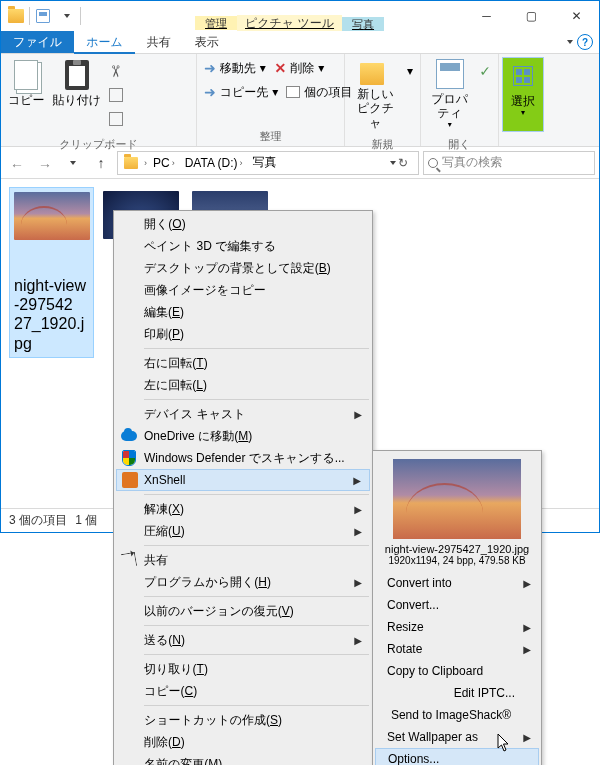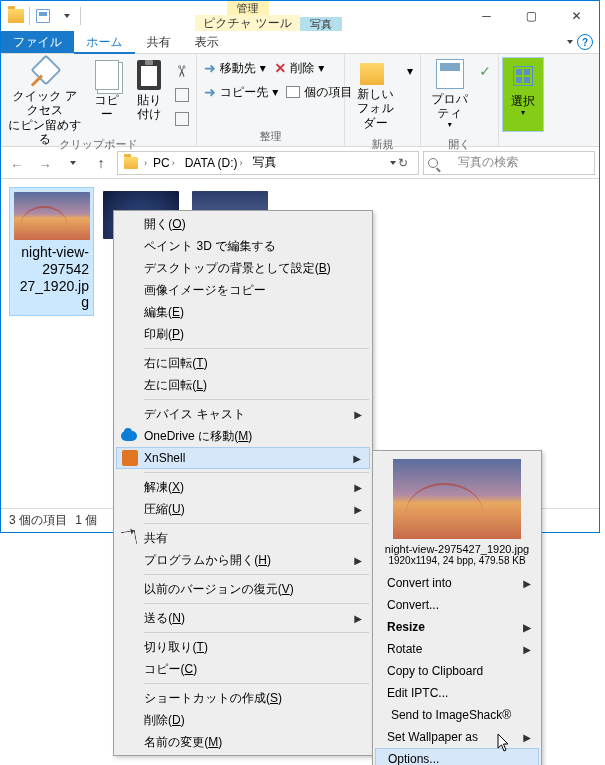--- a/index.html
+++ b/index.html
@@ -10,21 +10,21 @@
 .titlebar { height: 30px; background: #fff; display: flex; align-items: stretch; position: relative; }
 .qat { display: flex; align-items: center; padding: 0 4px; gap: 2px; }
 .qat-icon { width: 22px; height: 22px; display: flex; align-items: center; justify-content: center; }
 .folder-ico { width: 16px; height: 14px; background: linear-gradient(#ffd86b,#f1b23a); border-radius: 1px; position: relative; }
 .folder-ico:before { content: ""; position: absolute; top: -3px; left: 0; width: 7px; height: 3px; background: #f1b23a; border-radius: 1px 1px 0 0; }
 .divider-v { width: 1px; background: #ccc; margin: 6px 0; height: 18px; align-self: center; }
 .prop-ico { width: 14px; height: 14px; border: 1px solid #6aa0d8; background: #fff; border-radius: 1px; position: relative; }
 .prop-ico:after { content:""; position:absolute; left:2px; top:2px; right:2px; bottom:6px; background:#6aa0d8; }
 .chev-down { display: inline-block; width: 0; height: 0; border-left: 3px solid transparent; border-right: 3px solid transparent; border-top: 4px solid #444; }
 .tabgroup { display: flex; align-items: flex-end; margin-left: auto; height: 30px; }
-.contextual { display: flex; flex-direction: column; align-items: center; }
+.contextual { display: flex; align-items: center; text-decoration: underline; }
 .contextual-header { font-size: 11px; height: 14px; display: flex; align-items: center; padding: 0 10px; color: #333; }
 .contextual-header.yellow { background: #fff2b3; }
 .contextual-header.cyan { background: #b3e0ec; }
 .contextual-tab { height: 16px; display: flex; align-items: center; padding: 0 8px; color: #333; }
 .contextual-tab.yellow { background: #fff6cc; }
 .win-controls { margin-left: auto; display: flex; }
 .win-btn { width: 45px; height: 29px; display: flex; align-items: center; justify-content: center; color: #333; }
 
 .ribbon-tabs { height: 23px; background: #fff; display: flex; align-items: stretch; border-bottom: 1px solid #dadada; }
 .file-tab { background: #1979ca; color: #fff; padding: 0 12px; display: flex; align-items: center; }
@@ -65,29 +65,29 @@
 .select-ico span { background:#5a8fc5; }
 
 .navbar { height: 32px; display: flex; align-items: center; padding: 2px 4px; gap: 4px; border-bottom: 1px solid #dadada; }
 .navbtn { width: 24px; height: 24px; display:flex; align-items:center; justify-content:center; color:#888; font-size:14px; }
 .navbtn.enabled { color:#333; }
 .address { flex: 1; height: 24px; border: 1px solid #ccc; display: flex; align-items: center; padding: 0 2px; gap: 2px; position:relative; }
 .crumb { padding: 0 4px; display: flex; align-items: center; gap: 2px; height: 22px; }
 .crumb-sep { font-size: 9px; color: #555; }
 .addr-down { position:absolute; right:22px; }
 .addr-refresh { margin-left:auto; width:22px; display:flex; align-items:center; justify-content:center; color:#555; }
-.searchbox { width: 172px; height: 24px; border: 1px solid #ccc; display: flex; align-items: center; padding: 0 4px; gap: 20px; color: #888; }
+.searchbox { width: 172px; height: 24px; border: 1px solid #ccc; display: flex; align-items: center; padding: 0 4px; gap: 4px; color: #888; }
 .search-ico { display:inline-block; width:10px; height:10px; border:1.5px solid #777; border-radius:50%; position:relative; }
 .search-ico:after { content:""; position:absolute; right:-4px; bottom:-4px; width:5px; height:1.5px; background:#777; transform:rotate(45deg); }
 
 .content { height: 326px; background: #fff; position: relative; padding: 8px; display: flex; gap: 4px; align-items: flex-start; }
 .thumb { width: 85px; display: flex; flex-direction: column; align-items: center; gap: 4px; padding: 4px; }
 .thumb.selected { background: #cce8ff; border: 1px solid #99d1ff; }
 .thumb-img { width: 76px; height: 48px; border-radius: 1px; }
-.thumb-label { font-size: 14px; text-align: right; line-height: 1.2; word-break: break-all; }
+.thumb-label { font-size: 16px; text-align: left; line-height: 1.2; word-break: break-all; margin-top: 32px; }
 .img-bridge { background: linear-gradient(180deg, #5a6d9d 0%, #b08ba5 45%, #e8a860 55%, #c86a4a 100%); position: relative; }
 .img-bridge:after { content:""; position:absolute; left:10%; right:30%; top:30%; height:35%; border-top:2px solid rgba(180,60,40,0.6); border-radius: 50% 50% 0 0 / 100% 100% 0 0; }
 .img-sky { background: radial-gradient(circle at 50% 80%, #3a548f, #0e1a3d); }
 .img-city { background: linear-gradient(180deg,#2a3d6b 0%,#4a5d8b 55%,#222 56%,#333 100%); }
 
 .statusbar { height: 24px; border-top: 1px solid #dadada; display: flex; align-items: center; padding: 0 8px; gap: 8px; font-size: 11px; color: #333; position: absolute; bottom: 0; left: 0; right: 0; background: #fff; }
 
 .context-menu { position: absolute; background: #eeeeee; border: 1px solid #a0a0a0; box-shadow: 2px 2px 4px rgba(0,0,0,0.2); padding: 2px; }
 .cm-item { height: 22px; display: flex; align-items: center; padding: 0 24px 0 28px; position: relative; white-space: nowrap; }
 .cm-item:hover, .cm-item.hover { background: #d5e7f8; border: 1px solid #a8cdf0; padding: 0 23px 0 27px; }
@@ -154,27 +154,20 @@
     <div class="tab">表示</div>
     <div class="ribbon-right">
       <span class="chev-down"></span>
       <div class="help-ico">?</div>
     </div>
   </div>
 
   <div class="ribbon">
     <div class="rgroup" style="width:196px">
       <div class="rgroup-body">
-        <div class="bigbtn">
-          <div class="ico">
-              <div class="pin-ico"></div>
-            </div>
-          <span style="white-space:pre-line">クイック アクセス
-にピン留めする</span>
-        </div>
         <div class="bigbtn">
           <div class="ico">
               <div class="copy-ico"></div>
             </div>
           <span>コピー</span>
         </div>
         <div class="bigbtn">
           <div class="ico">
               <div class="paste-ico"></div>
             </div>
@@ -212,21 +205,21 @@
       </div>
       <div class="rgroup-label">整理</div>
     </div>
     <div class="rgroup" style="width:76px">
       <div class="rgroup-body">
         <div class="bigbtn">
           <div class="ico">
               <div class="newfolder-ico"></div>
             </div>
           <span style="white-space:pre-line">新しい
-フォルダー</span>
+ピクチャ</span>
         </div>
         <div class="smallbtns" style="margin-top:3px">
           <div class="smallbtn">▾</div>
         </div>
       </div>
       <div class="rgroup-label">新規</div>
     </div>
     <div class="rgroup" style="width:78px">
       <div class="rgroup-body">
         <div class="bigbtn">
@@ -345,20 +338,31 @@
     <div class="cm-item">
       <span>デバイス キャスト</span>
       <span class="cm-arrow">▶</span>
     </div>
     <div class="cm-item">
       <span class="cm-icon">
         <div class="onedrive-ico"></div>
       </span>
       <span>OneDrive に移動(<span class="underline">M</span>)</span>
     </div>
+    <div class="cm-item">
+      <span class="cm-icon">
+        <div class="shield-ico">
+          <span></span>
+          <span></span>
+          <span></span>
+          <span></span>
+        </div>
+      </span>
+      <span>Windows Defender でスキャンする...</span>
+    </div>
     <div class="cm-item hover">
       <span class="cm-icon">
         <div class="xn-ico"></div>
       </span>
       <span>XnShell</span>
       <span class="cm-arrow">▶</span>
     </div>
     <div class="cm-sep"></div>
     <div class="cm-item">
       <span>解凍(<span class="underline">X</span>)</span>
@@ -414,32 +418,32 @@
     <div class="preview-meta">1920x1194, 24 bpp, 479.58 KB</div>
   </div>
   <div id="cm2items">
       <div class="cm-item" style="padding-left: 12px;">
         <span>Convert into</span>
         <span class="cm-arrow">▶</span>
       </div>
       <div class="cm-item" style="padding-left: 12px;">
         <span>Convert...</span>
       </div>
-      <div class="cm-item" style="padding-left: 12px; font-weight: bold;">
+      <div class="cm-item" style="padding-left: 12px;">
         <span>Resize</span>
         <span class="cm-arrow">▶</span>
       </div>
       <div class="cm-item" style="padding-left: 12px;">
         <span>Rotate</span>
         <span class="cm-arrow">▶</span>
       </div>
       <div class="cm-item" style="padding-left: 12px;">
         <span>Copy to Clipboard</span>
       </div>
-      <div class="cm-item" style="padding-left: 12px;">
+      <div class="cm-item" style="padding-left: 12px; justify-content: flex-end;">
         <span>Edit IPTC...</span>
       </div>
       <div class="cm-item" style="padding-left: 12px; justify-content: center;">
         <span>Send to ImageShack®</span>
       </div>
       <div class="cm-item" style="padding-left: 12px; align-items: center;">
         <span>Set Wallpaper as</span>
         <span class="cm-arrow">▶</span>
       </div>
       <div class="cm-item hover" style="padding-left: 12px;">

